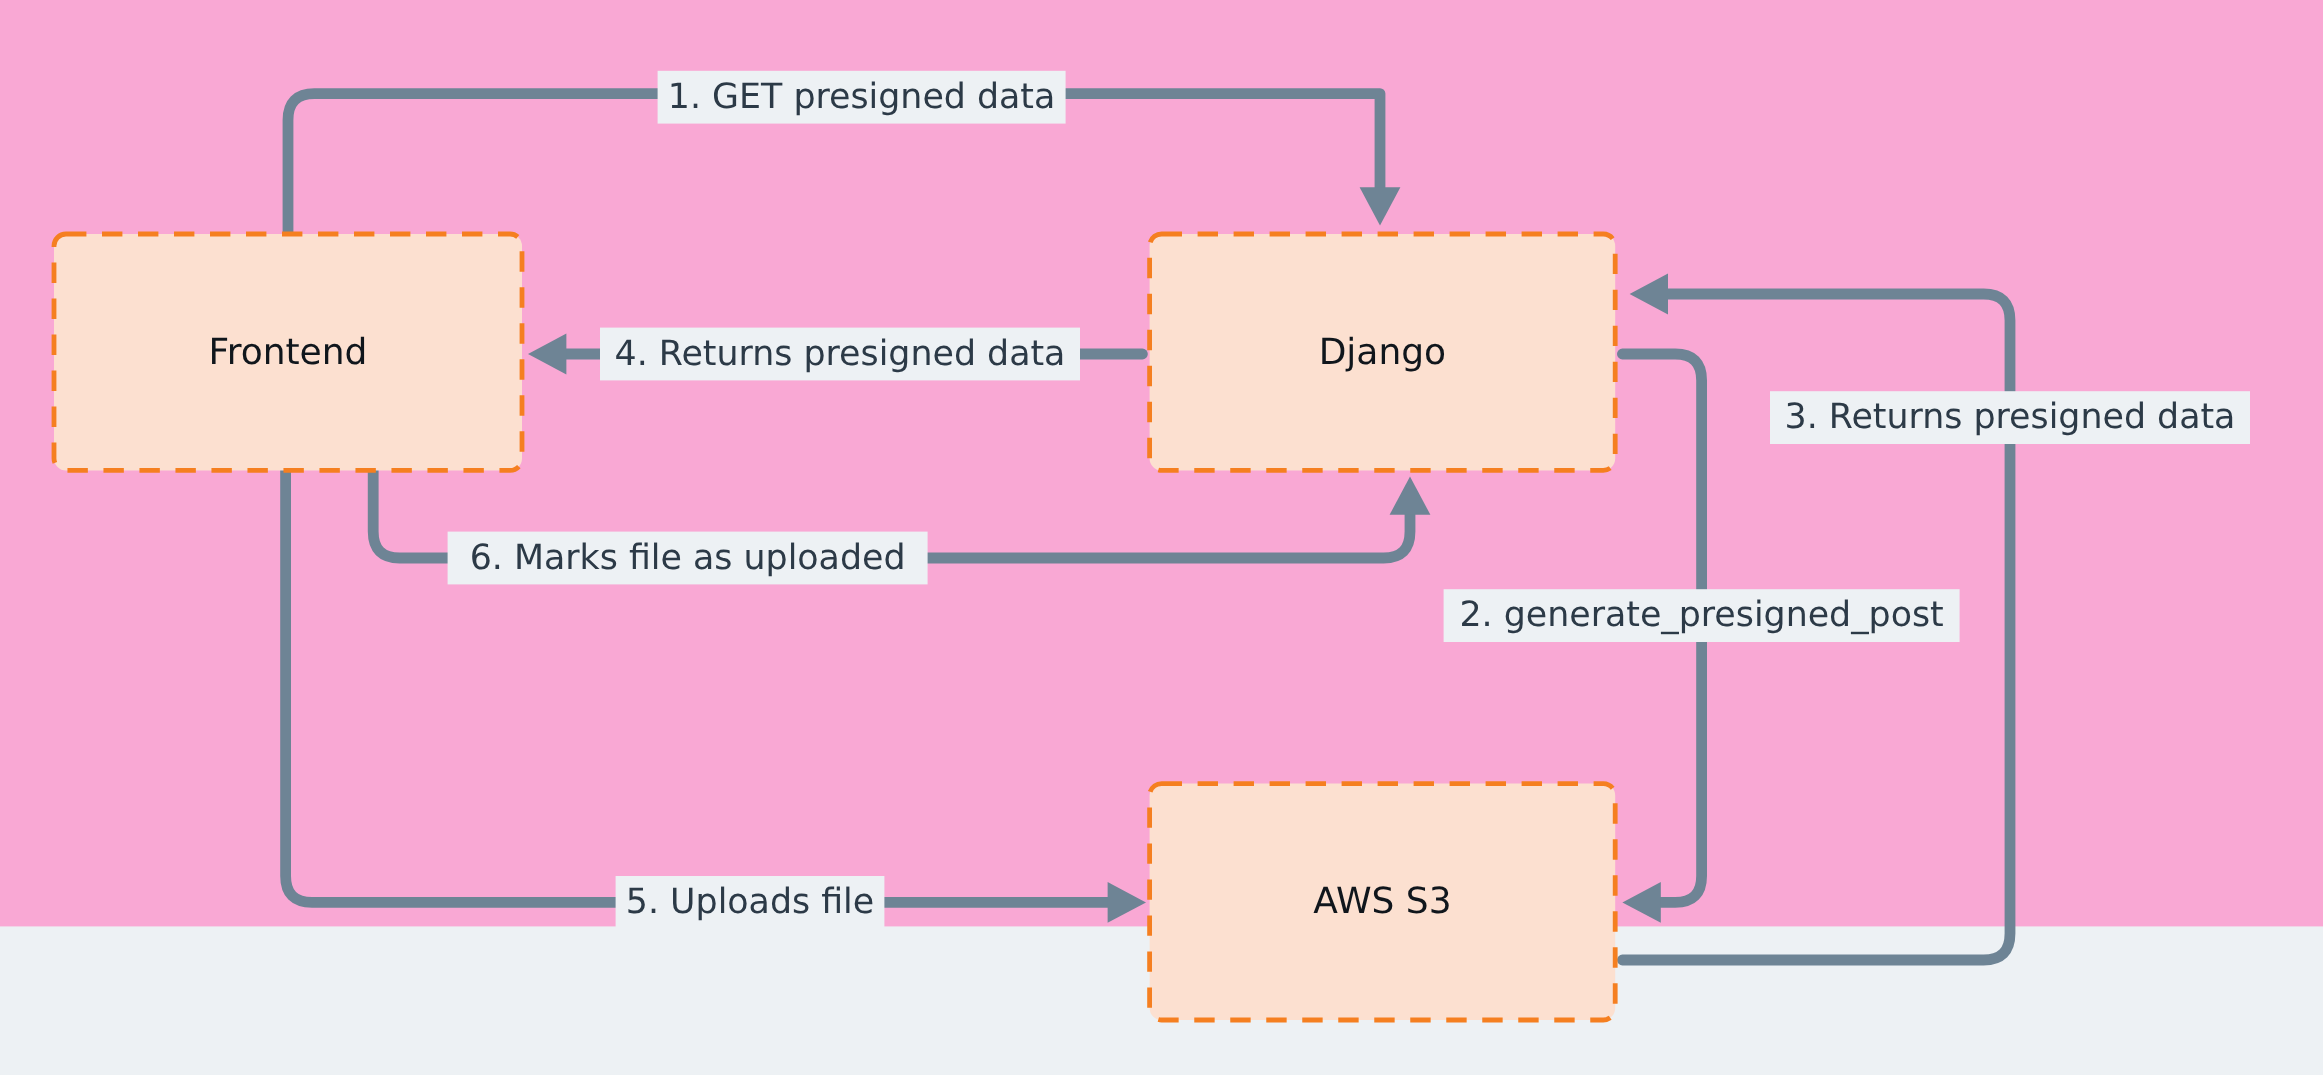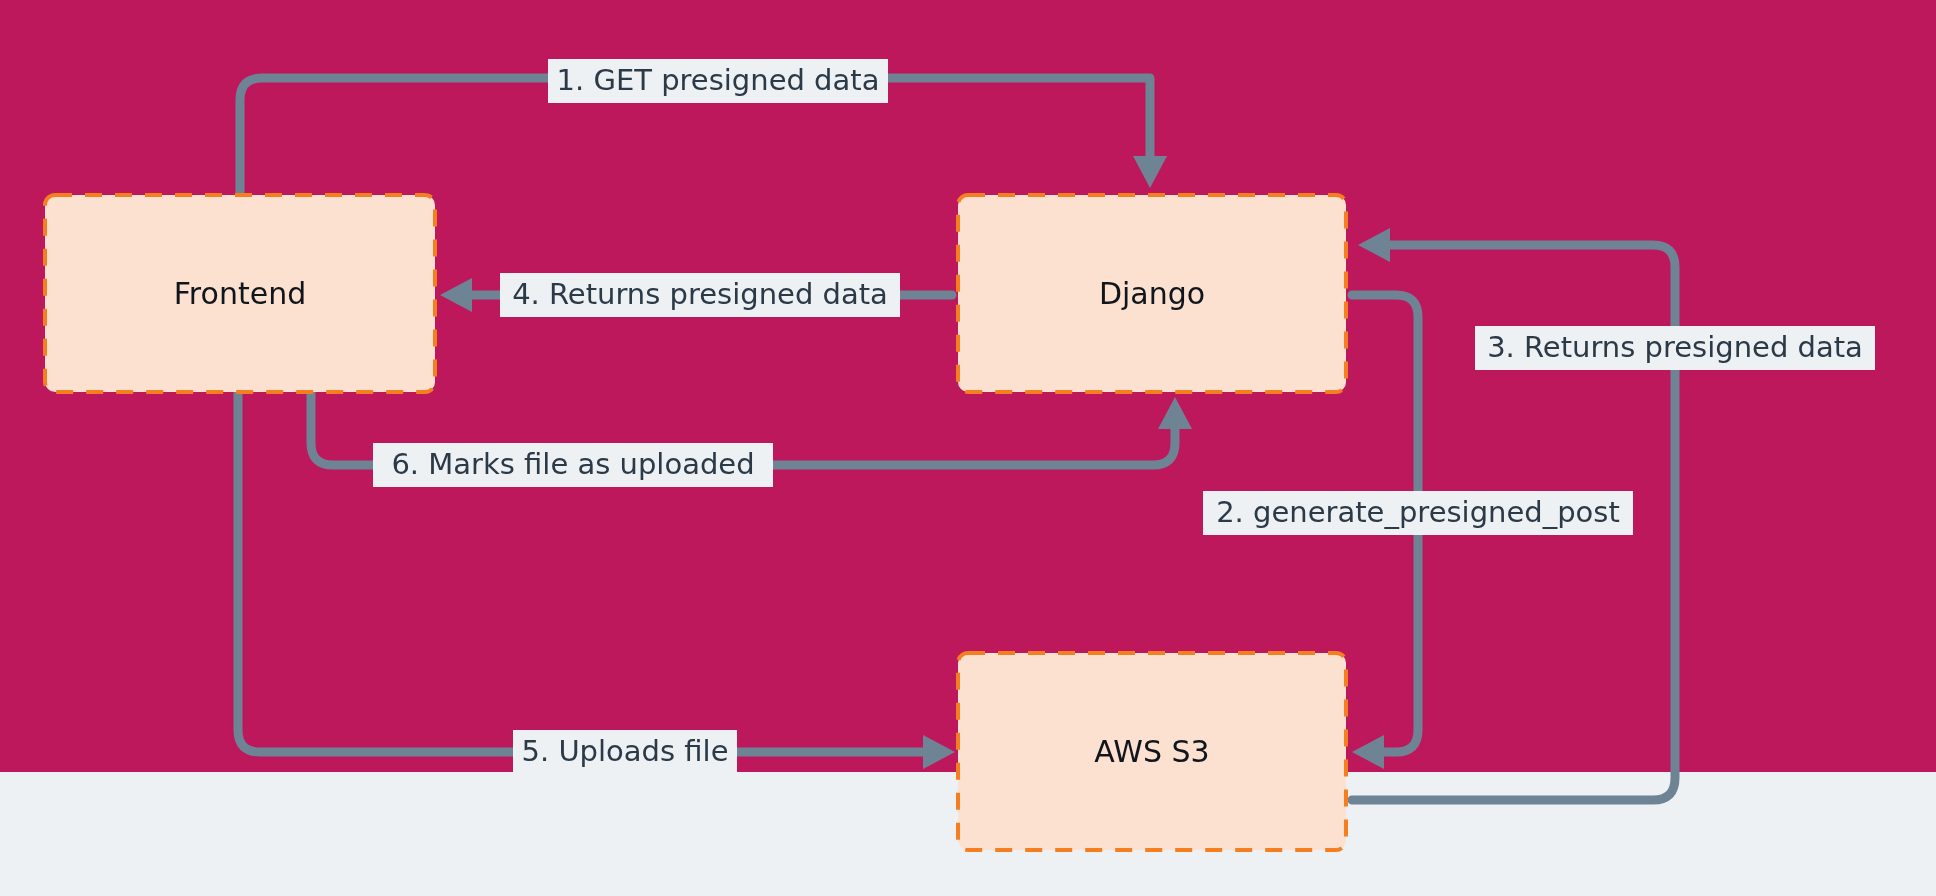--- a/index.html
+++ b/index.html
@@ -10,21 +10,21 @@
   body {
     width: 1936px;
     height: 896px;
     overflow: hidden;
     font-family: "DejaVu Sans", sans-serif;
   }
   #diagram-root {
     position: relative;
     width: 1936px;
     height: 772px;
-    background: #be185d;
+    background: #f9a8d4;
   }
   svg.diagram-canvas {
     position: absolute;
     top: 0;
     left: 0;
     width: 1936px;
     height: 896px;
     display: block;
   }
   .node-rect {

